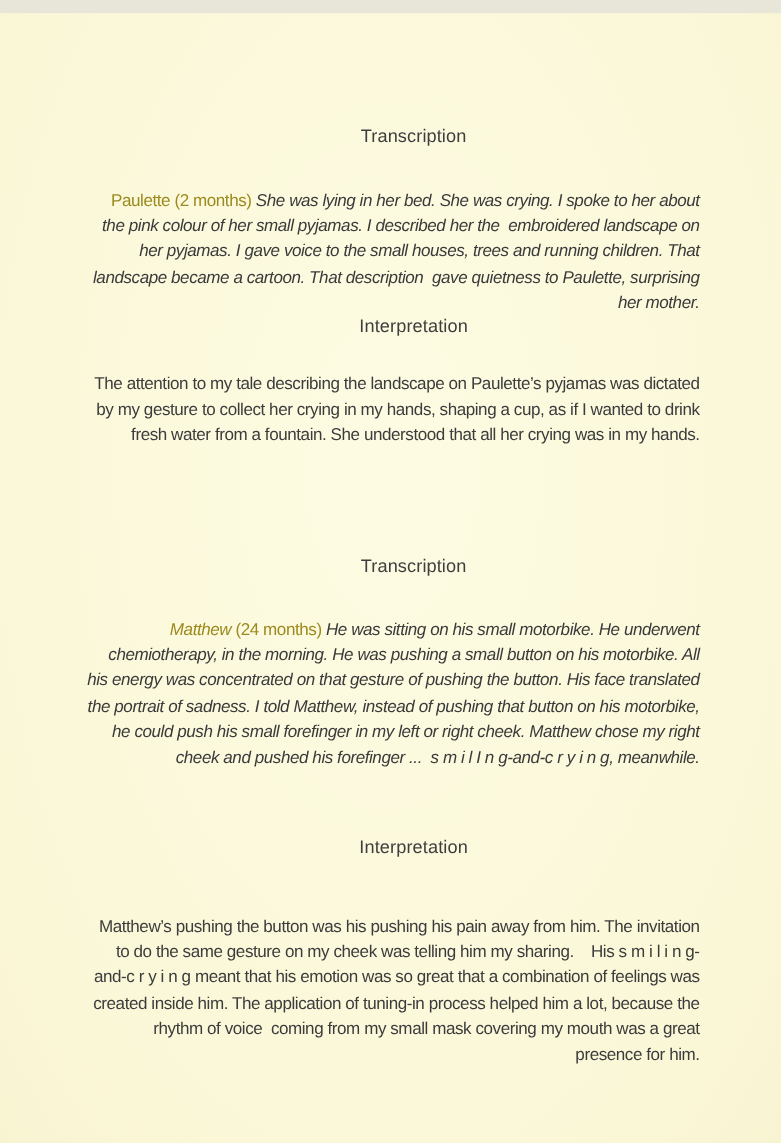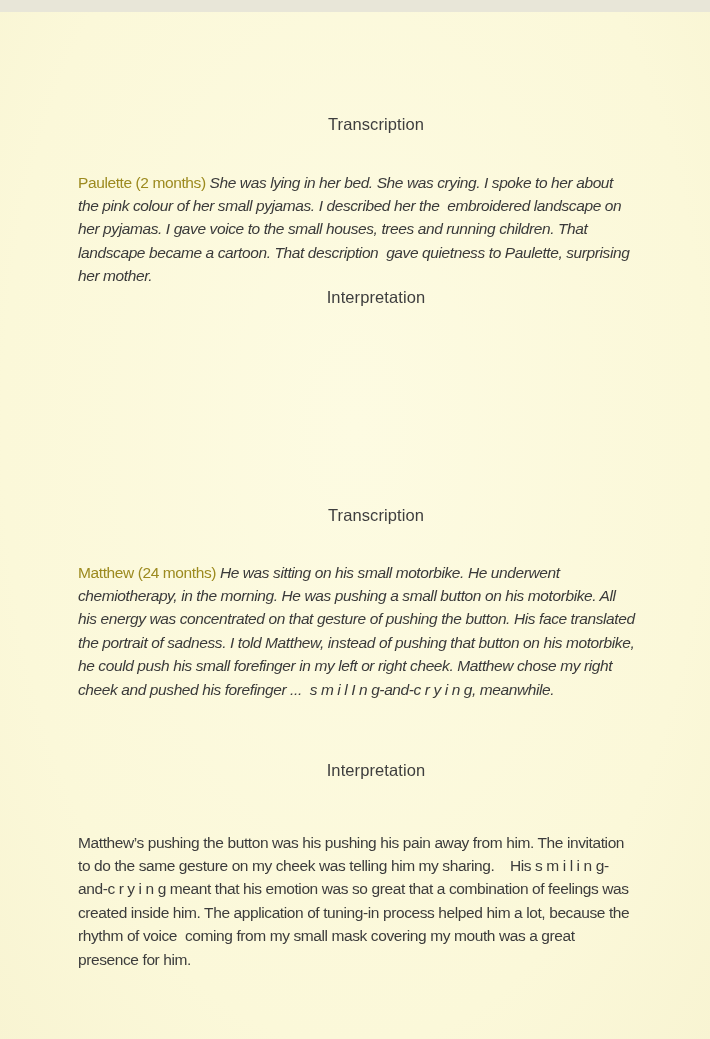--- a/index.html
+++ b/index.html
@@ -37,31 +37,33 @@
   }
   .para {
     position: absolute;
     left: 78px;
     width: 558px;
     font-size: 15.5px;
     line-height: 23.4px;
     letter-spacing: -0.4px;
     white-space: pre-wrap;
     color: #3c3c3c;
+    text-align: right;
   }
   .transcript-body {
     font-style: italic;
     color: #3a3a3a;
   }
   .case-label {
     color: #9c8a1f;
     font-style: normal;
   }
   .case-label-italic {
     color: #9c8a1f;
+    font-style: italic;
   }
   .h-pos-0 { top: 101px; }
   .p-pos-0 { top: 143px; }
   .h-pos-1 { top: 274px; }
   .p-pos-1 { top: 310px; }
   .h-pos-2 { top: 492px; }
   .p-pos-2 { top: 533px; }
   .h-pos-3 { top: 747px; }
   .p-pos-3 { top: 803px; }
 </style>
@@ -69,20 +71,21 @@
 <body>
 
 <div class="page">
 
   <div class="heading h-pos-0">Transcription</div>
 
   <p class="para p-pos-0"><span class="case-label">Paulette (2 months) </span><span class="transcript-body">She was lying in her bed. She was crying. I spoke to her about the pink colour of her small pyjamas. I described her the  embroidered landscape on her pyjamas. I gave voice to the small houses, trees and running children. That landscape became a cartoon. That description  gave quietness to Paulette, surprising her mother.</span></p>
 
   <div class="heading h-pos-1">Interpretation</div>
 
+  <p class="para p-pos-1">The attention to my tale describing the landscape on Paulette’s pyjamas was dictated by my gesture to collect her crying in my hands, shaping a cup, as if I wanted to drink fresh water from a fountain. She understood that all her crying was in my hands.</p>
 
   <div class="heading h-pos-2">Transcription</div>
 
   <p class="para p-pos-2"><span class="case-label-italic">Matthew</span><span class="case-label"> (24 months) </span><span class="transcript-body">He was sitting on his small motorbike. He underwent chemiotherapy, in the morning. He was pushing a small button on his motorbike. All his energy was concentrated on that gesture of pushing the button. His face translated the portrait of sadness. I told Matthew, instead of pushing that button on his motorbike, he could push his small forefinger in my left or right cheek. Matthew chose my right cheek and pushed his forefinger ...  s m i l I n g-and-c r y i n g, meanwhile.</span></p>
 
   <div class="heading h-pos-3">Interpretation</div>
 
   <p class="para p-pos-3">Matthew’s pushing the button was his pushing his pain away from him. The invitation to do the same gesture on my cheek was telling him my sharing.    His s m i l i n g-and-c r y i n g meant that his emotion was so great that a combination of feelings was created inside him. The application of tuning-in process helped him a lot, because the rhythm of voice  coming from my small mask covering my mouth was a great presence for him.</p>
 
   <div class="page-edge"></div>

